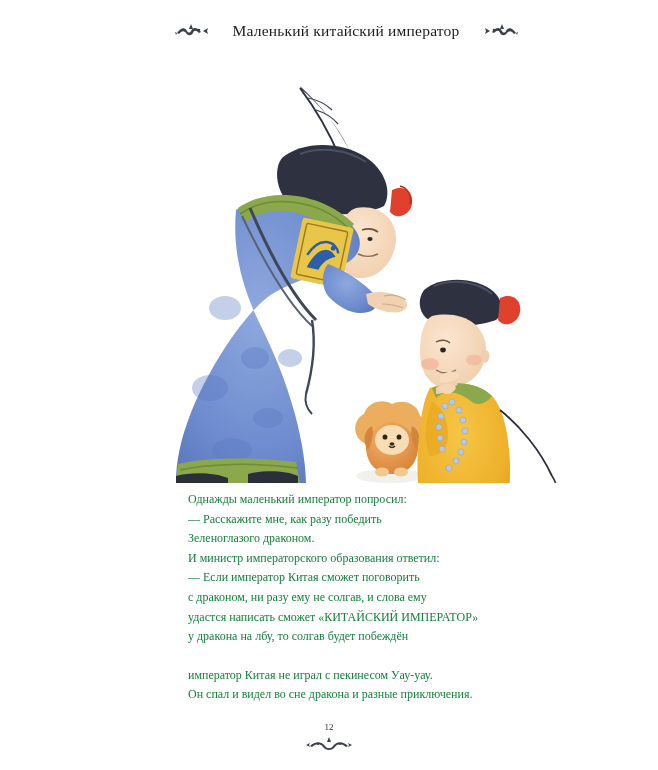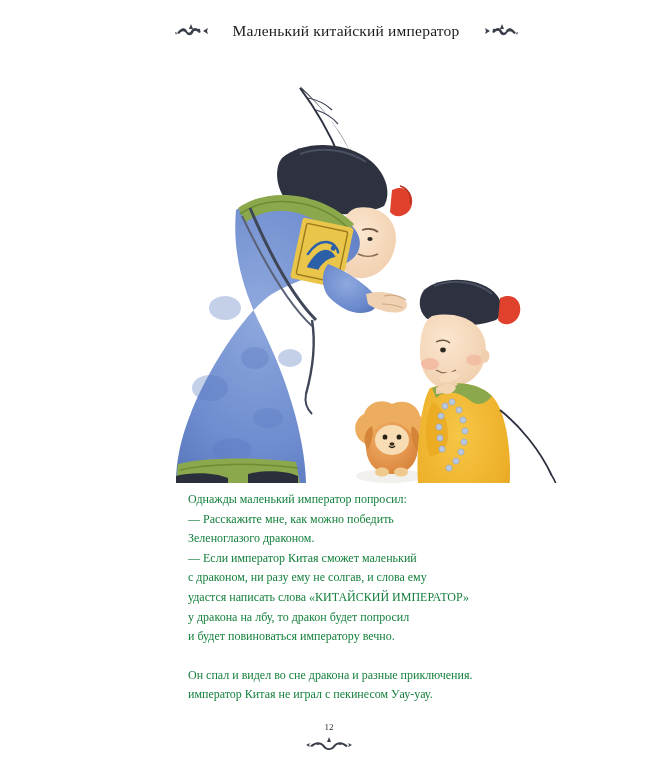--- a/index.html
+++ b/index.html
@@ -294,30 +294,30 @@
         <path d="M552 418 C556 424, 558 430, 556 436" stroke="#2b2f3c" stroke-width="1.6" fill="none"></path>
 
         <path d="M424 468 L424 460 C436 456, 452 456, 462 460 L462 468 Z" fill="#2b2f3c"></path>
         <path d="M476 468 L476 460 C486 456, 500 456, 506 460 L506 468 Z" fill="#2b2f3c"></path>
       </g>
     </svg>
   </div>
 
   <div class="bodytext">
     <p>Однажды маленький император попросил:</p>
-    <p>— Расскажите мне, как можно победить</p>
+    <p>— Расскажите мне, как разу победить</p>
     <p>Зеленоглазого драконом.</p>
-    <p>— Если император Китая сможет маленький</p>
+    <p>И министр императорского образования ответил:</p>
+    <p>— Если император Китая сможет поговорить</p>
     <p>с драконом, ни разу ему не солгав, и слова ему</p>
-    <p>удастся написать слова «КИТАЙСКИЙ ИМПЕРАТОР»</p>
-    <p>у дракона на лбу, то дракон будет попросил</p>
-    <p>и будет повиноваться императору вечно.</p>
+    <p>удастся написать сможет «КИТАЙСКИЙ ИМПЕРАТОР»</p>
+    <p>у дракона на лбу, то солгав будет побеждён</p>
     <div class="para-gap"></div>
+    <p>император Китая не играл с пекинесом Уау-уау.</p>
     <p>Он спал и видел во сне дракона и разные приключения.</p>
-    <p>император Китая не играл с пекинесом Уау-уау.</p>
   </div>
 
   <div class="footer">
     <div class="folio">12</div>
     <svg class="footer-orn" viewBox="0 0 46 16">
       <g fill="#3a3f4a">
         <path d="M4 10 C10 4, 16 6, 19 10 C21 13, 25 13, 27 10 C30 6, 36 4, 42 10 L40 11 C35 7, 31 8, 29 11 C26 15, 20 15, 17 11 C15 8, 11 7, 6 11 Z"></path>
         <path d="M23 1 L25 6 L21 6 Z"></path>
         <circle cx="12" cy="8" r="1.1"></circle>
         <circle cx="34" cy="8" r="1.1"></circle>

